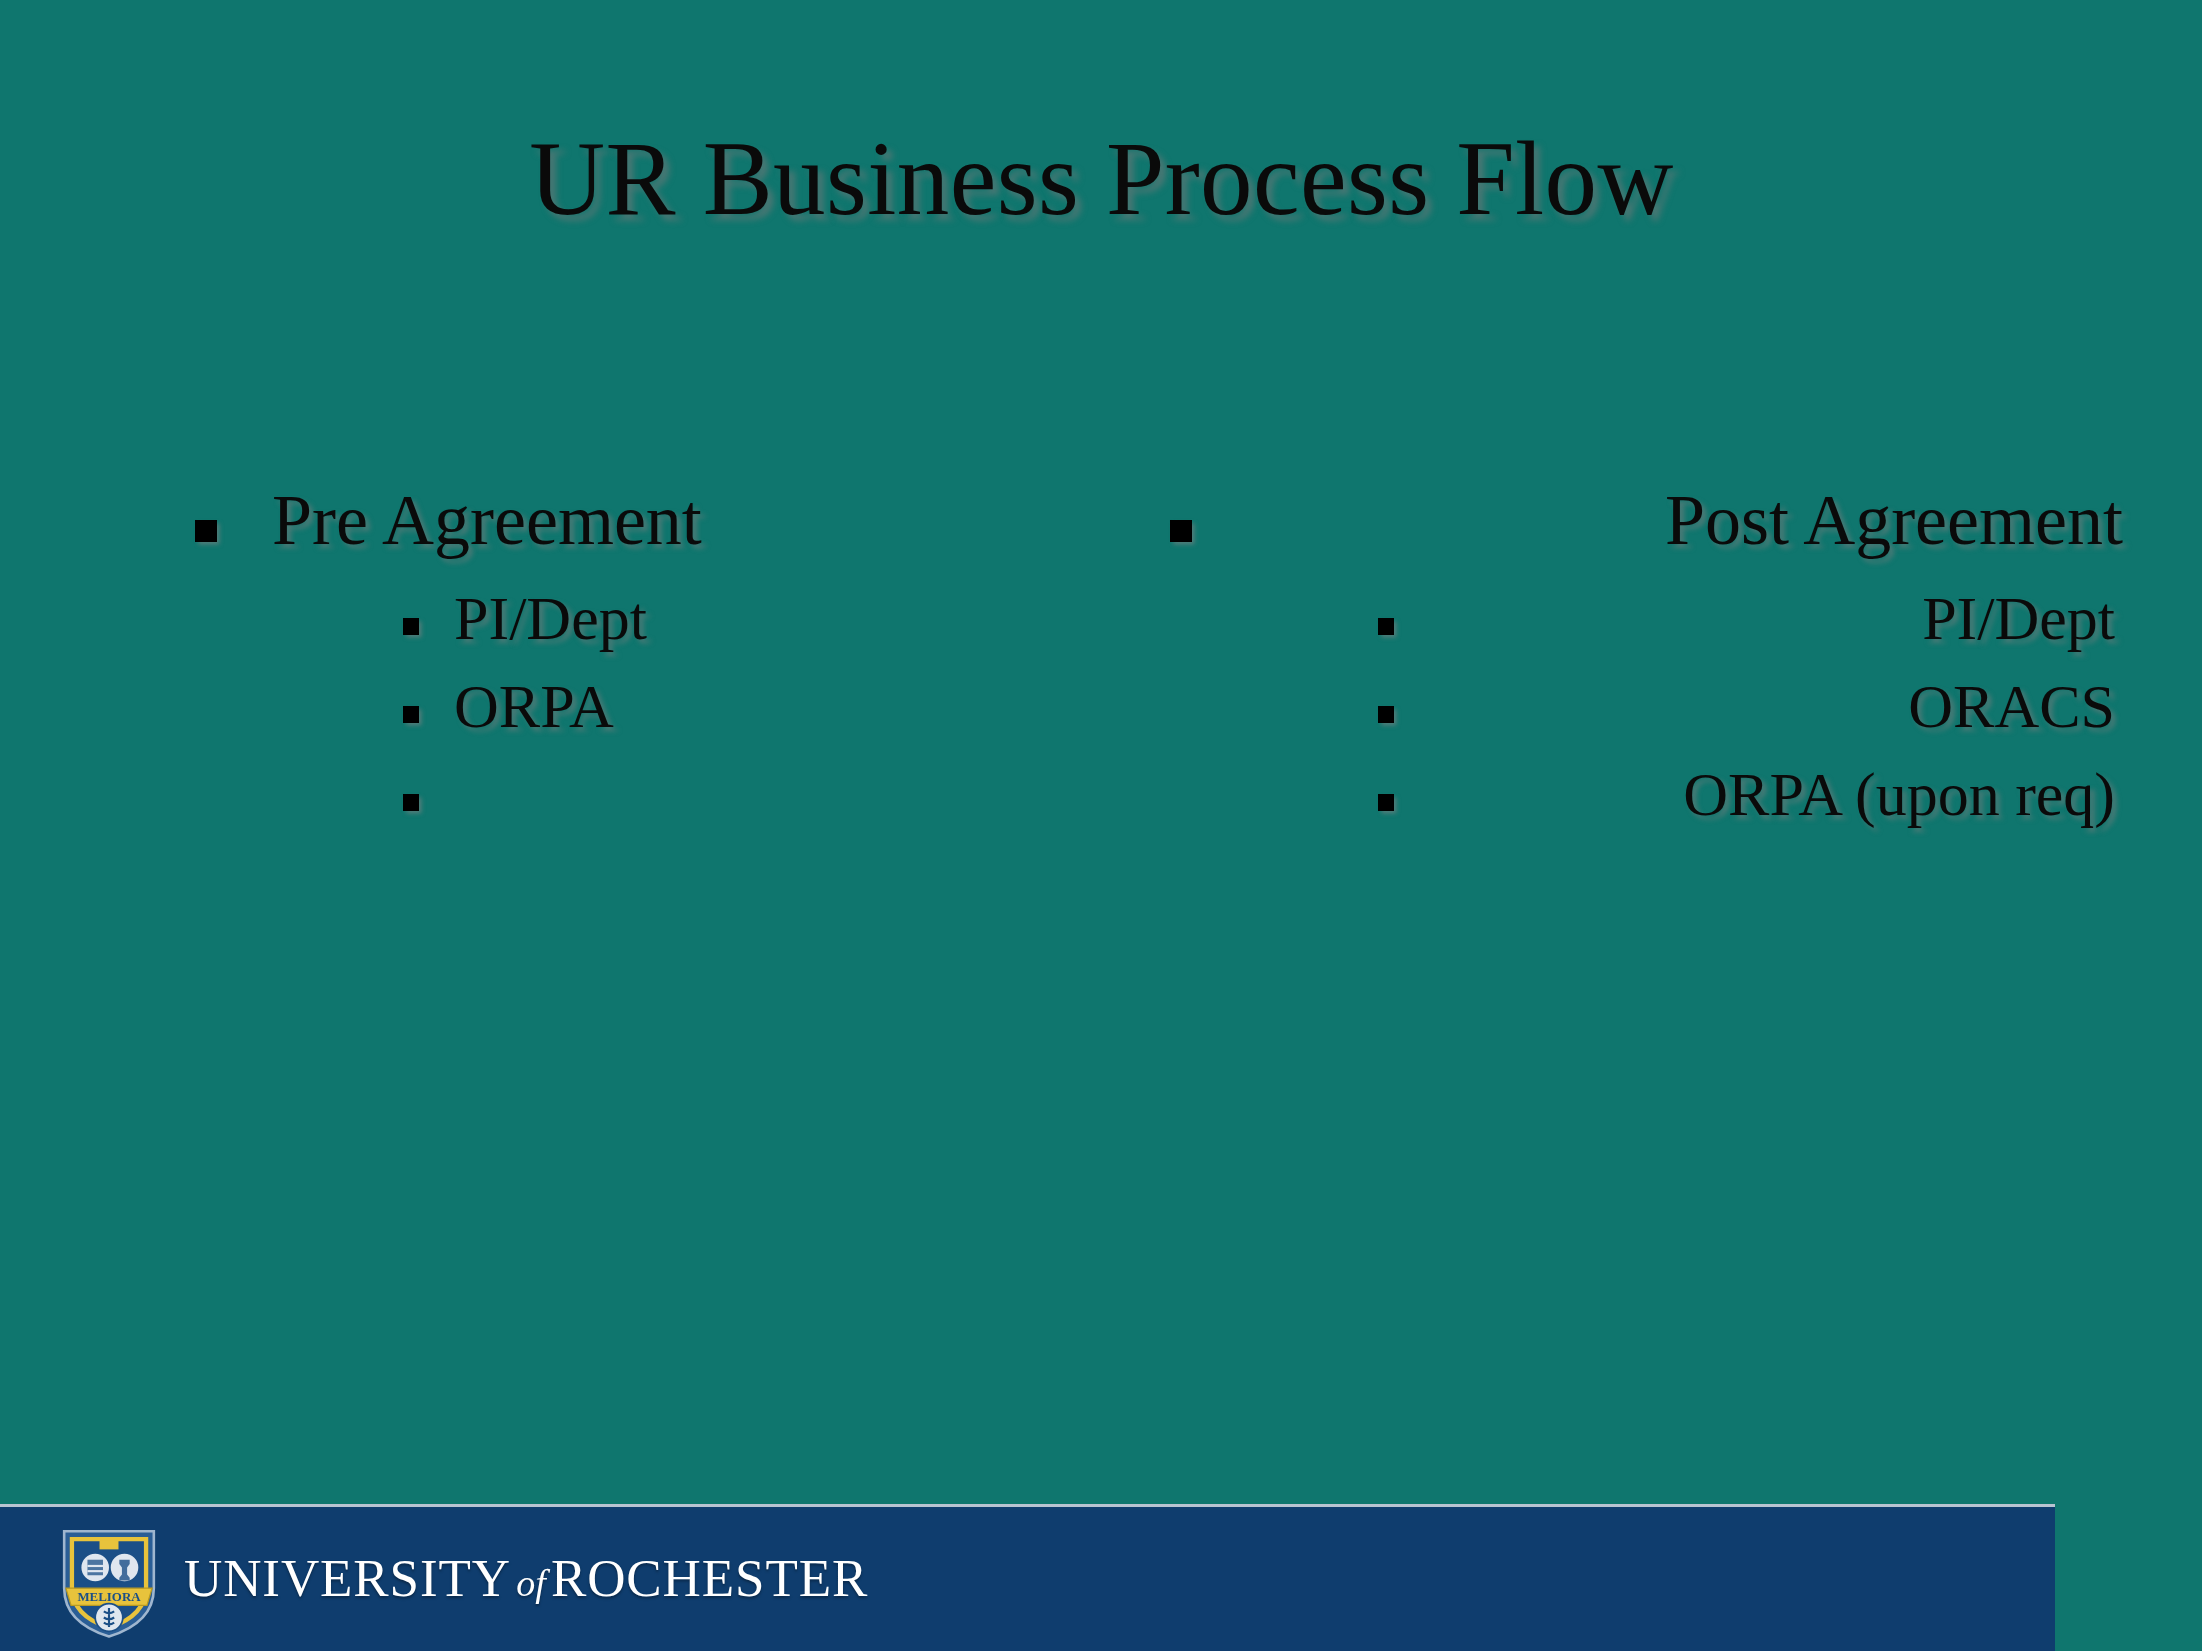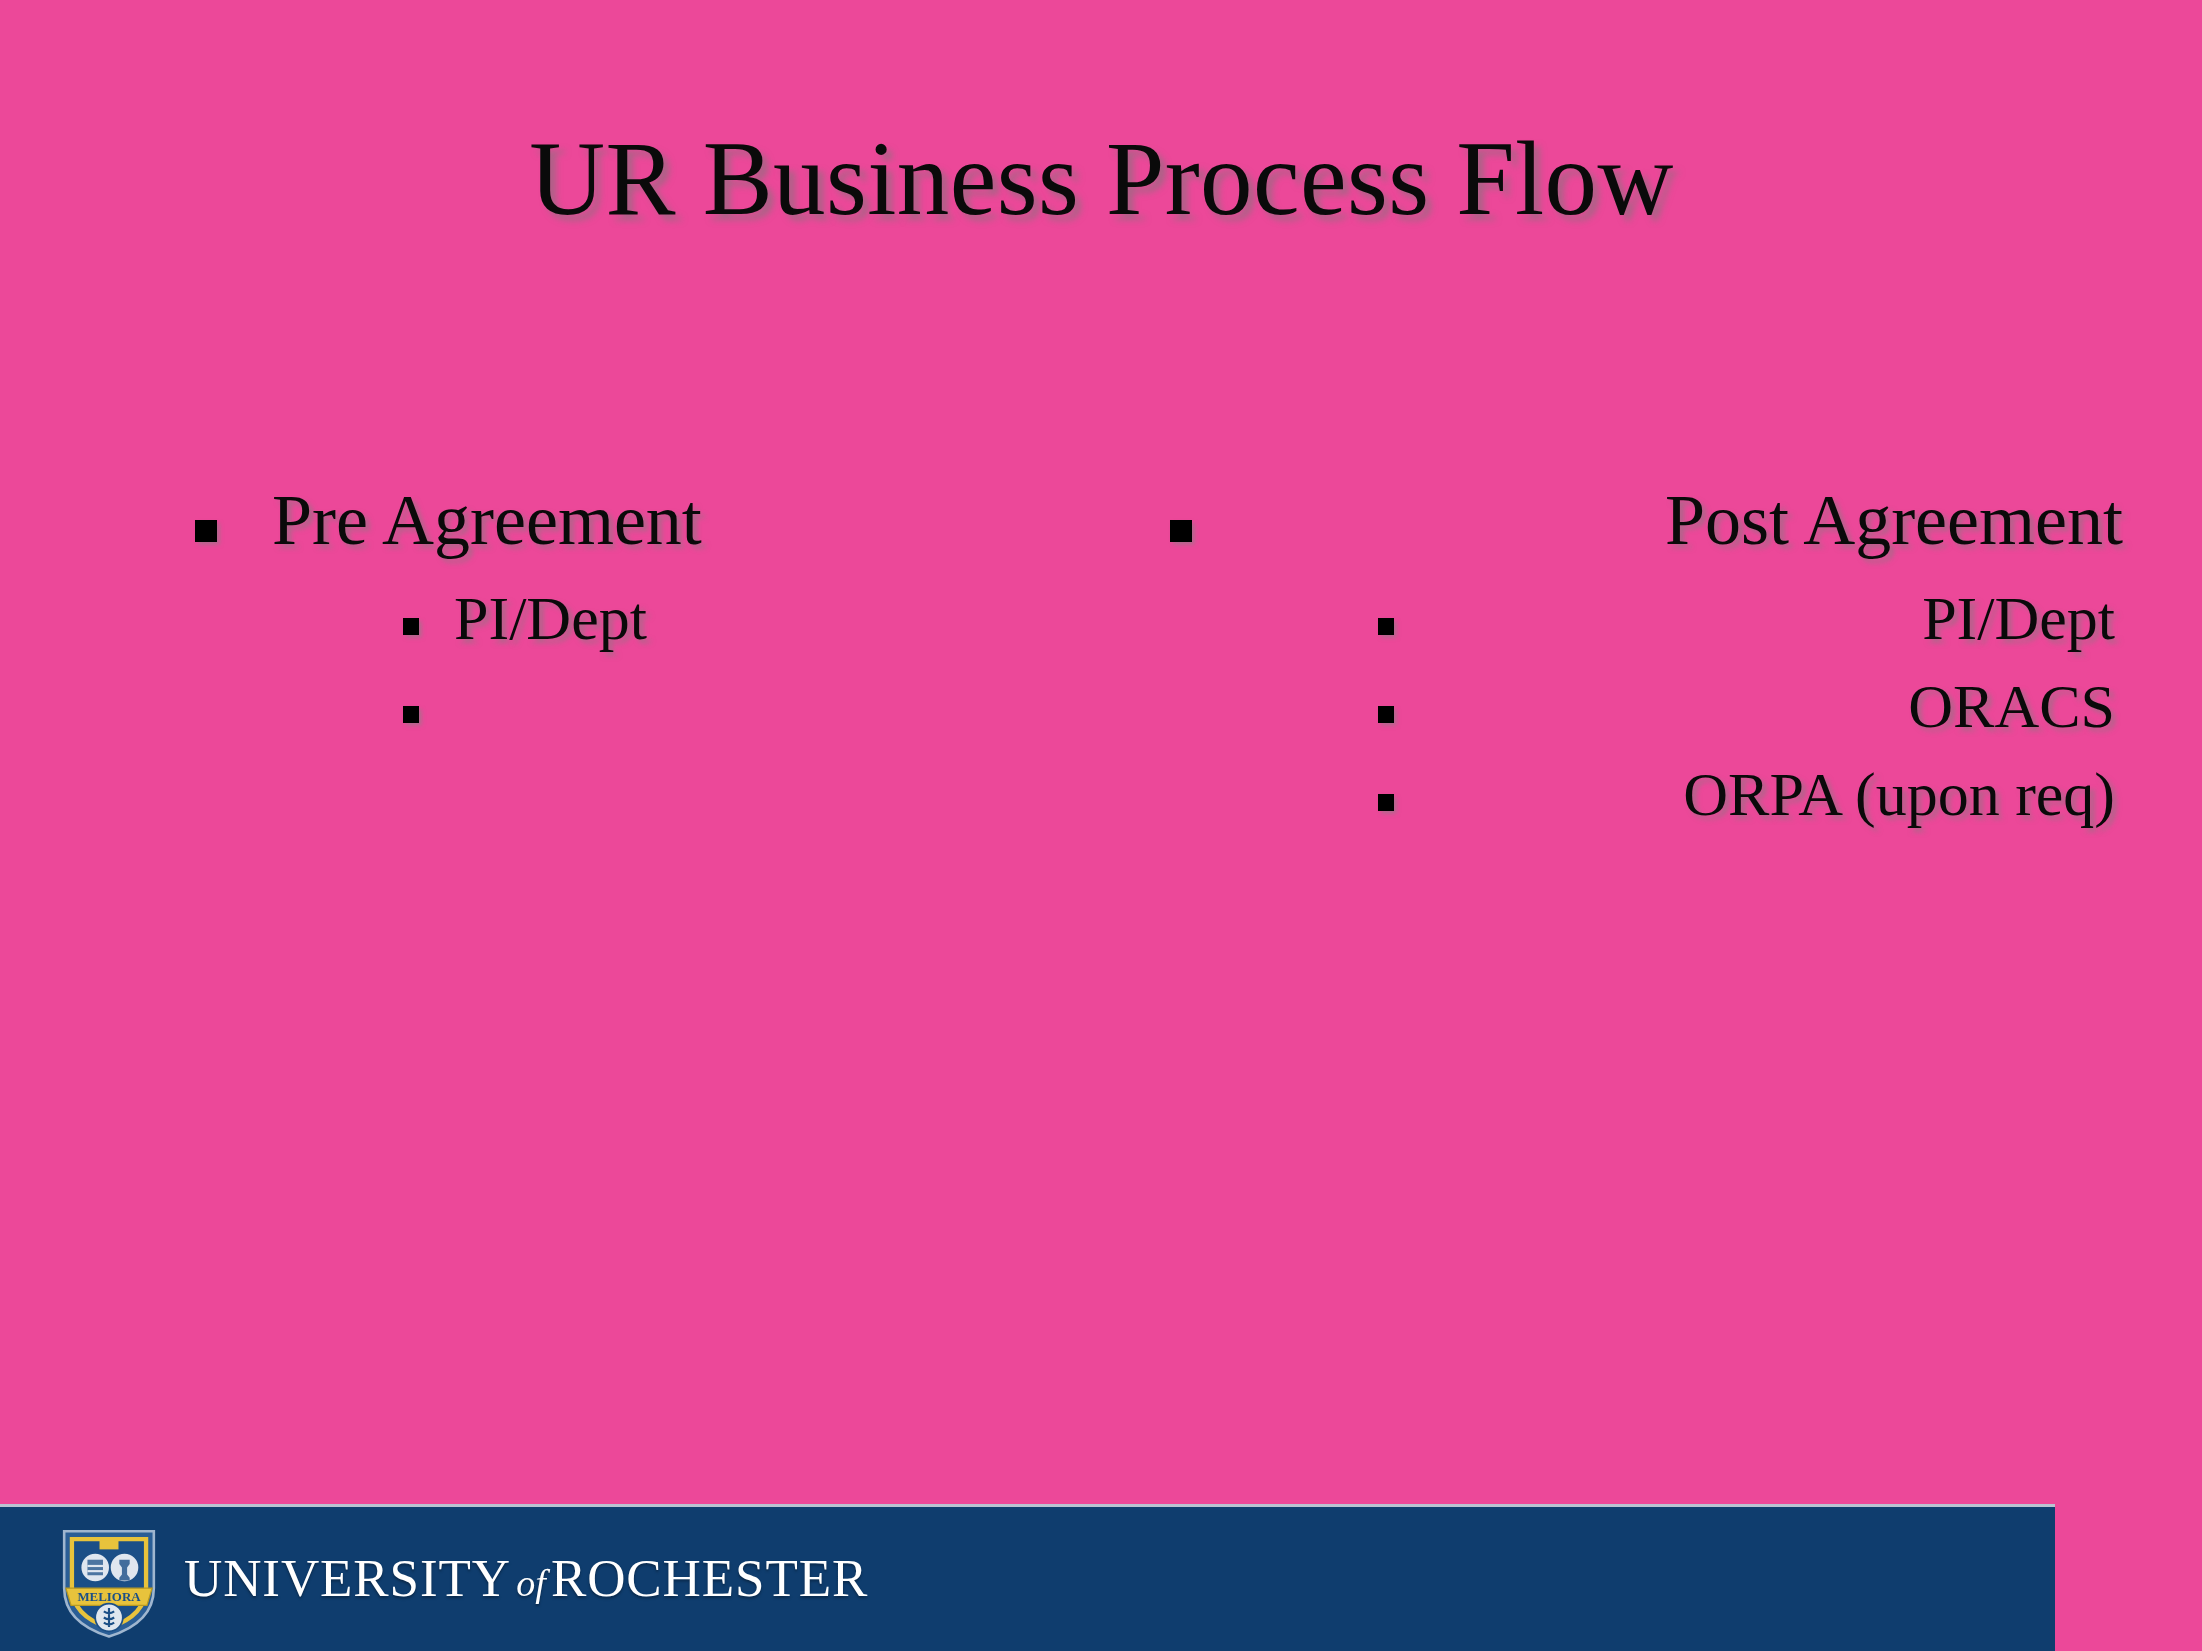--- a/index.html
+++ b/index.html
@@ -11,21 +11,21 @@
     width: 2203px;
     height: 1652px;
     overflow: hidden;
     font-family: "Liberation Serif", "DejaVu Serif", serif;
   }
 
   .slide {
     position: relative;
     width: 2203px;
     height: 1652px;
-    background: #ec4899;
+    background: #0f766e;
     overflow: hidden;
   }
 
   
   .slide-title {
     position: absolute;
     top: 120px;
     left: 0;
     width: 2203px;
     text-align: center;
@@ -163,20 +163,24 @@
         <li class="lvl1-item">
           <span class="bullet-sq"></span>
           <span>Pre Agreement</span>
           <ul class="lvl2">
             <li class="lvl2-item">
               <span class="bullet-sq"></span>
               <span>PI/Dept</span>
             </li>
             <li class="lvl2-item">
               <span class="bullet-sq"></span>
+              <span>ORPA</span>
+            </li>
+            <li class="lvl2-item">
+              <span class="bullet-sq"></span>
             </li>
           </ul>
         </li>
       </ul>
     </div>
 
     <div class="column right">
       <ul class="lvl1">
         <li class="lvl1-item">
           <span class="bullet-sq"></span>

